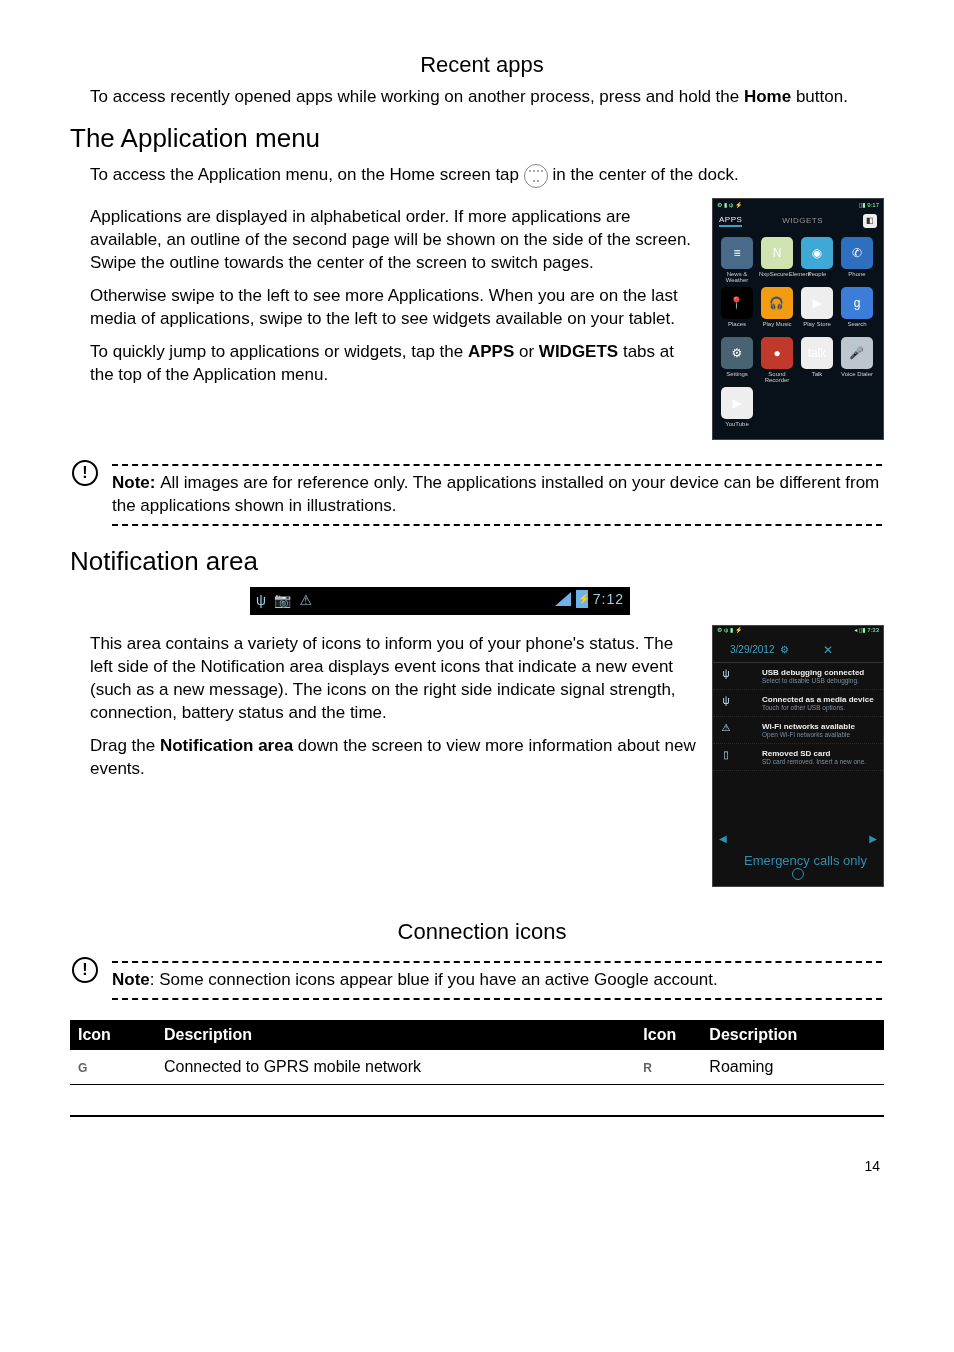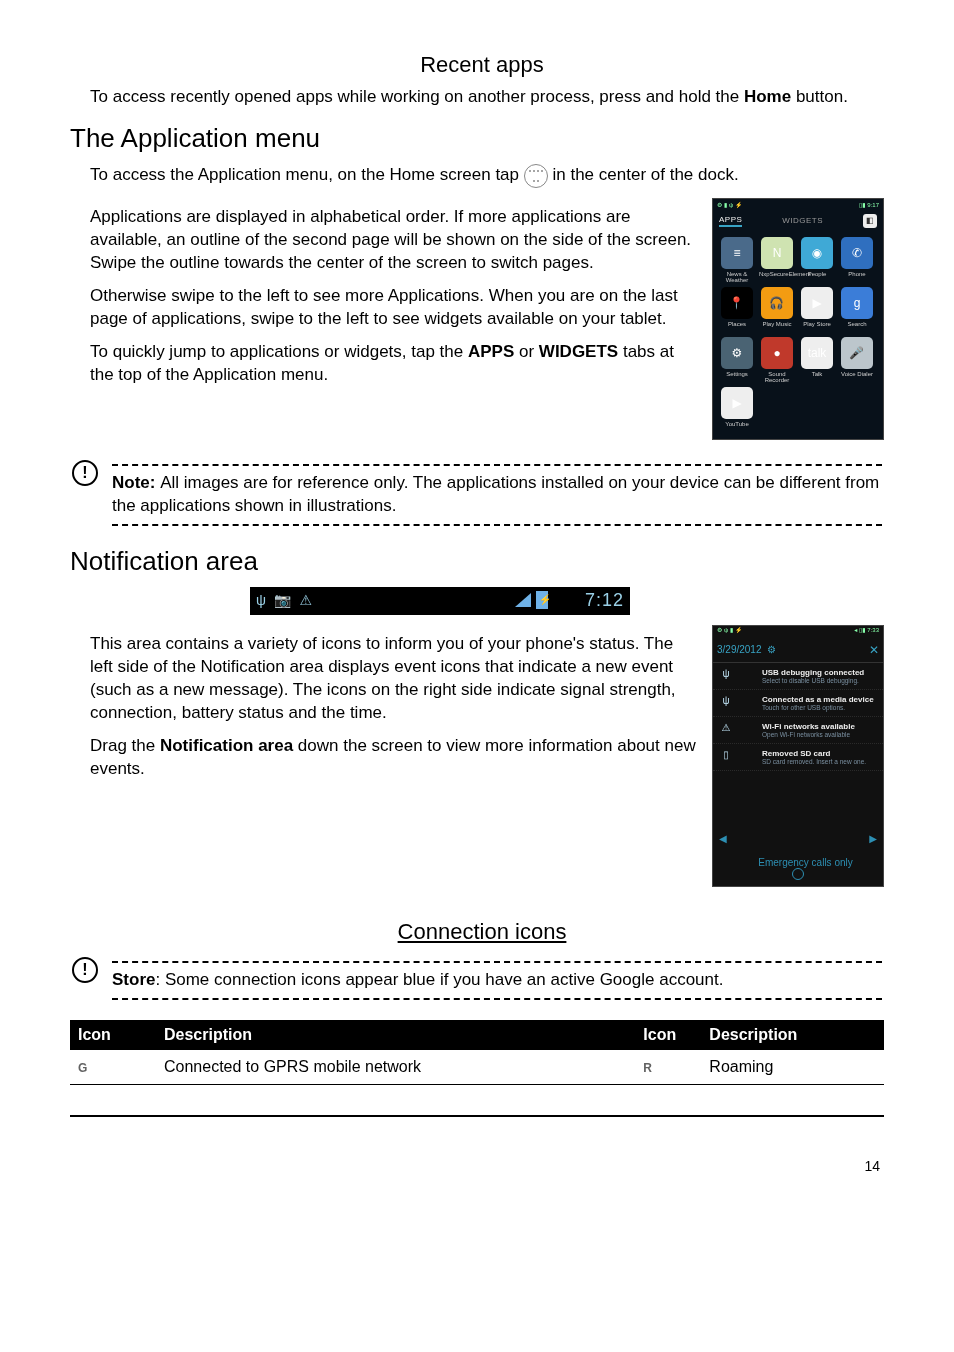--- a/index.html
+++ b/index.html
@@ -73,59 +73,60 @@
   .statusbar-strip {
     display: block;
     width: 380px; height: 28px;
     margin: 6px 0 10px 180px;
     background: #000;
     position: relative;
     color: #9ad0e6;
   }
   .sb-left { position: absolute; left: 6px; top: 5px; display: flex; gap: 8px; }
   .sb-right { position: absolute; right: 6px; top: 3px; display: flex; gap: 5px; align-items: center; }
-  .sb-time { font-size: 18px; letter-spacing: 1px; margin-left: 32px; }
+  .sb-time { font-size: 14px; letter-spacing: 1px; }
   .sb-batt {
     width: 10px; height: 16px; border: 1px solid #6fb2e8;
     background: #6fb2e8; position: relative;
   }
   .sb-batt .bolt { position:absolute; left:2px; top:2px; color:#fff; font-size:10px; }
   .sb-sig {
     width: 0; height: 0;
     border-bottom: 14px solid #6fb2e8;
     border-left: 16px solid transparent;
   }
   .sb-ic { font-size: 14px; color: #9ad0e6; }
   
   .notif-thumb {
     width: 170px; height: 260px;
     background: #111; position: relative;
     font-size: 8px; color: #ddd;
   }
   .nt-status { height:12px; display:flex; justify-content:space-between; padding:0 4px; font-size:6px; color:#8fa;}
   .nt-date {
-    color: #38a3c4; font-size: 10px; padding: 5px 4px;
-    display: flex; justify-content: space-between; align-items: center;
+    color: #38a3c4; font-size: 10px; padding: 5px 17px;
+    display: flex; justify-content: flex-start; align-items: center;
     border-bottom: 1px solid #333;
+    gap: 34px;
   }
   .nt-date .x { color: #38a3c4; font-size: 12px; }
   .nt-row {
     display: flex; gap: 8px; padding: 5px 6px;
     border-bottom: 1px dotted #2a2a2a; align-items: flex-start;
   }
   .nt-row .ic {
     width: 14px; text-align: center; font-size: 10px; color: #bde;
     flex-shrink: 0;
   }
   .nt-row .txt { flex: 1; margin-left: 21px; }
   .nt-row .t { font-size: 8px; font-weight: bold; color: #eee; }
   .nt-row .s { font-size: 6.5px; color: #7a8fa0; }
   .nt-bottom {
     position: absolute; bottom: 18px; left: 15px; right: 0;
-    text-align: center; color: #2d8fb3; font-size: 10px;
+    text-align: center; color: #2d8fb3; font-size: 13px;
   }
   .nt-arrows {
     position: absolute; bottom: 42px; left: 6px; right: 6px;
     display: flex; justify-content: space-between; color: #2d8fb3; font-size: 10px;
   }
   .nt-handle { position:absolute; bottom:6px; left:50%; transform:translateX(-50%);
     width:10px; height:10px; border:1px solid #2d8fb3; border-radius:50%; }
   
   .note-block { margin: 10px 0 14px 0; }
   .note-rule {
@@ -263,21 +264,21 @@
             <div class="app-label">Voice Dialer</div>
           </div>
           <div class="app-cell">
             <div class="app-icon" style="background: rgb(238, 238, 238);">▶</div>
             <div class="app-label">YouTube</div>
           </div>
         </div>
     </div>
 
     <p class="body">Applications are displayed in alphabetical order. If more applications are available, an outline of the second page will be shown on the side of the screen. Swipe the outline towards the center of the screen to switch pages.</p>
-    <p class="body">Otherwise swipe to the left to see more Applications. When you are on the last page of applications, swipe to the left to see widgets available on your tablet.</p>
+    <p class="body">Otherwise swipe to the left to see more Applications. When you are on the last media of applications, swipe to the left to see widgets available on your tablet.</p>
     <p class="body">
       <span>To quickly jump to applications or widgets, tap the </span><span class="bold">APPS</span><span> or </span><span class="bold">WIDGETS</span><span> tabs at the top of the Application menu.</span>
     </p>
   </div>
   <div class="clear"></div>
 
   <div class="note-block">
     <div class="note-line">
       <div class="note-icon">!</div>
       <div style="flex:1">
@@ -354,28 +355,28 @@
       <div class="nt-handle"></div>
     </div>
 
     <p class="body">This area contains a variety of icons to inform you of your phone's status. The left side of the Notification area displays event icons that indicate a new event (such as a new message). The icons on the right side indicate signal strength, connection, battery status and the time.</p>
     <p class="body">
       <span>Drag the </span><span class="bold">Notification area</span><span> down the screen to view more information about new events.</span>
     </p>
   </div>
   <div class="clear"></div>
 
-  <h3 class="subsection" style="margin-top:24px;text-decoration:underline;">Connection icons</h3>
+  <h3 class="subsection" style="margin-top:24px;">Connection icons</h3>
 
   <div class="note-block">
     <div class="note-line">
       <div class="note-icon">!</div>
       <div style="flex:1">
         <hr class="note-rule">
-        <span class="bold">Store</span><span>: Some connection icons appear blue if you have an active Google account.</span>
+        <span class="bold">Note</span><span>: Some connection icons appear blue if you have an active Google account.</span>
         <hr class="note-rule">
       </div>
     </div>
   </div>
 
   <table class="conn">
     <thead>
       <tr>
         <th style="width:70px;">Icon</th>
         <th>Description</th>

